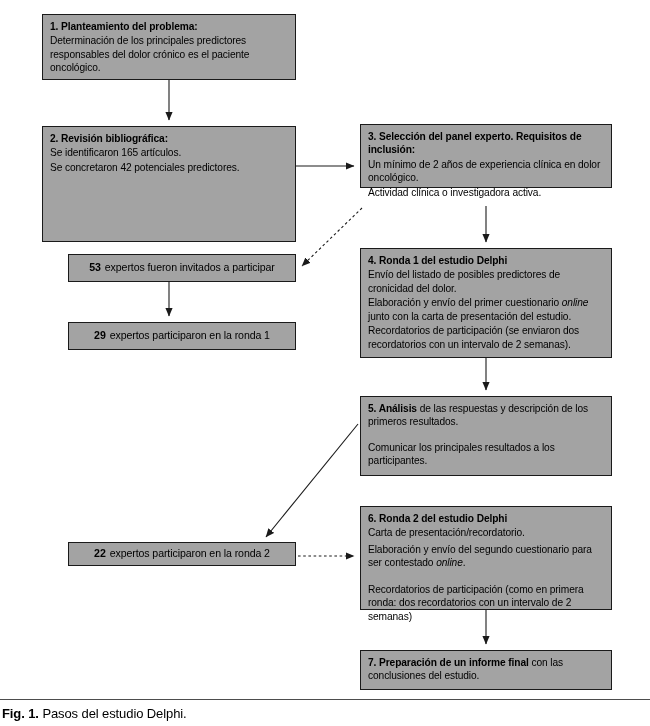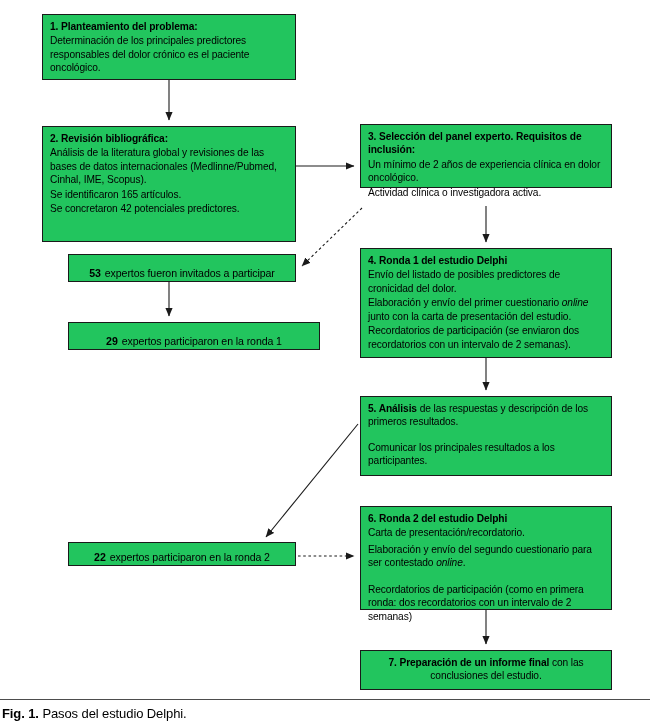--- a/index.html
+++ b/index.html
@@ -28,21 +28,21 @@
     left: 0; top: 0;
     width: 650px;
     height: 692px;
     pointer-events: none;
   }
 
   .box {
     position: absolute;
     box-sizing: border-box;
     border: 1px solid #1a1a1a;
-    background: #22c55e;
+    background: #a3a3a3;
     padding: 5px 7px 6px 7px;
     font-size: 10.2px;
     line-height: 1.32;
     letter-spacing: -0.1px;
   }
 
   .box p {
     margin: 0 0 1px 0;
   }
   .box p:last-child { margin-bottom: 0; }
@@ -51,21 +51,21 @@
     font-weight: bold;
     margin: 0 0 2px 0;
   }
   .hdr-inline { font-weight: bold; }
   .it { font-style: italic; }
 
   
   .box.single {
     padding: 0;
     display: flex;
-    align-items: flex-end;
+    align-items: center;
     justify-content: center;
     font-size: 10.6px;
   }
   .box.single .num {
     font-weight: bold;
     margin-right: 4px;
   }
 
   
   .caption-rule {
@@ -85,24 +85,24 @@
   }
   .caption .fig { font-weight: bold; }
 
   
   #box1 { left: 42px;  top: 14px;  width: 254px; height: 66px; }
   #box2 { left: 42px;  top: 126px; width: 254px; height: 116px; }
   #box3 { left: 360px; top: 124px; width: 252px; height: 64px; }
   #box4 { left: 360px; top: 248px; width: 252px; height: 110px; }
   #box5 { left: 360px; top: 396px; width: 252px; height: 80px; }
   #box6 { left: 360px; top: 506px; width: 252px; height: 104px; }
-  #box7 { left: 360px; top: 650px; width: 252px; height: 40px; text-align: center; }
+  #box7 { left: 360px; top: 650px; width: 252px; height: 40px; }
 
   #boxA { left: 68px;  top: 254px; width: 228px; height: 28px; }
-  #boxB { left: 68px;  top: 322px; width: 252px; height: 28px; }
+  #boxB { left: 68px;  top: 322px; width: 228px; height: 28px; }
   #boxC { left: 68px;  top: 542px; width: 228px; height: 24px; }
 </style>
 </head>
 <body>
 
 <div id="flow">
 
   <svg class="connectors" viewBox="0 0 650 692">
     <defs>
       <marker id="arrow" markerWidth="9" markerHeight="9" refX="7.6" refY="3.4" orient="auto" markerUnits="strokeWidth">
@@ -132,21 +132,20 @@
     <line x1="486" y1="610" x2="486" y2="644" stroke="#1a1a1a" stroke-width="1.1" marker-end="url(#arrow)"></line>
   </svg>
 
   <div class="box" id="box1">
     <p class="hdr">1. Planteamiento del problema:</p>
     <p>Determinación de los principales predictores responsables del dolor crónico es el paciente oncológico.</p>
   </div>
 
   <div class="box" id="box2">
     <p class="hdr">2. Revisión bibliográfica:</p>
-    <p>Análisis de la literatura global y revisiones de las bases de datos internacionales (Medlinne/Pubmed, Cinhal, IME, Scopus).</p>
     <p>Se identificaron 165 artículos.</p>
     <p>Se concretaron 42 potenciales predictores.</p>
   </div>
 
   <div class="box" id="box3">
     <p class="hdr">3. Selección del panel experto. Requisitos de inclusión:</p>
     <p>Un mínimo de 2 años de experiencia clínica en dolor oncológico.</p>
     <p>Actividad clínica o investigadora activa.</p>
   </div>
 

